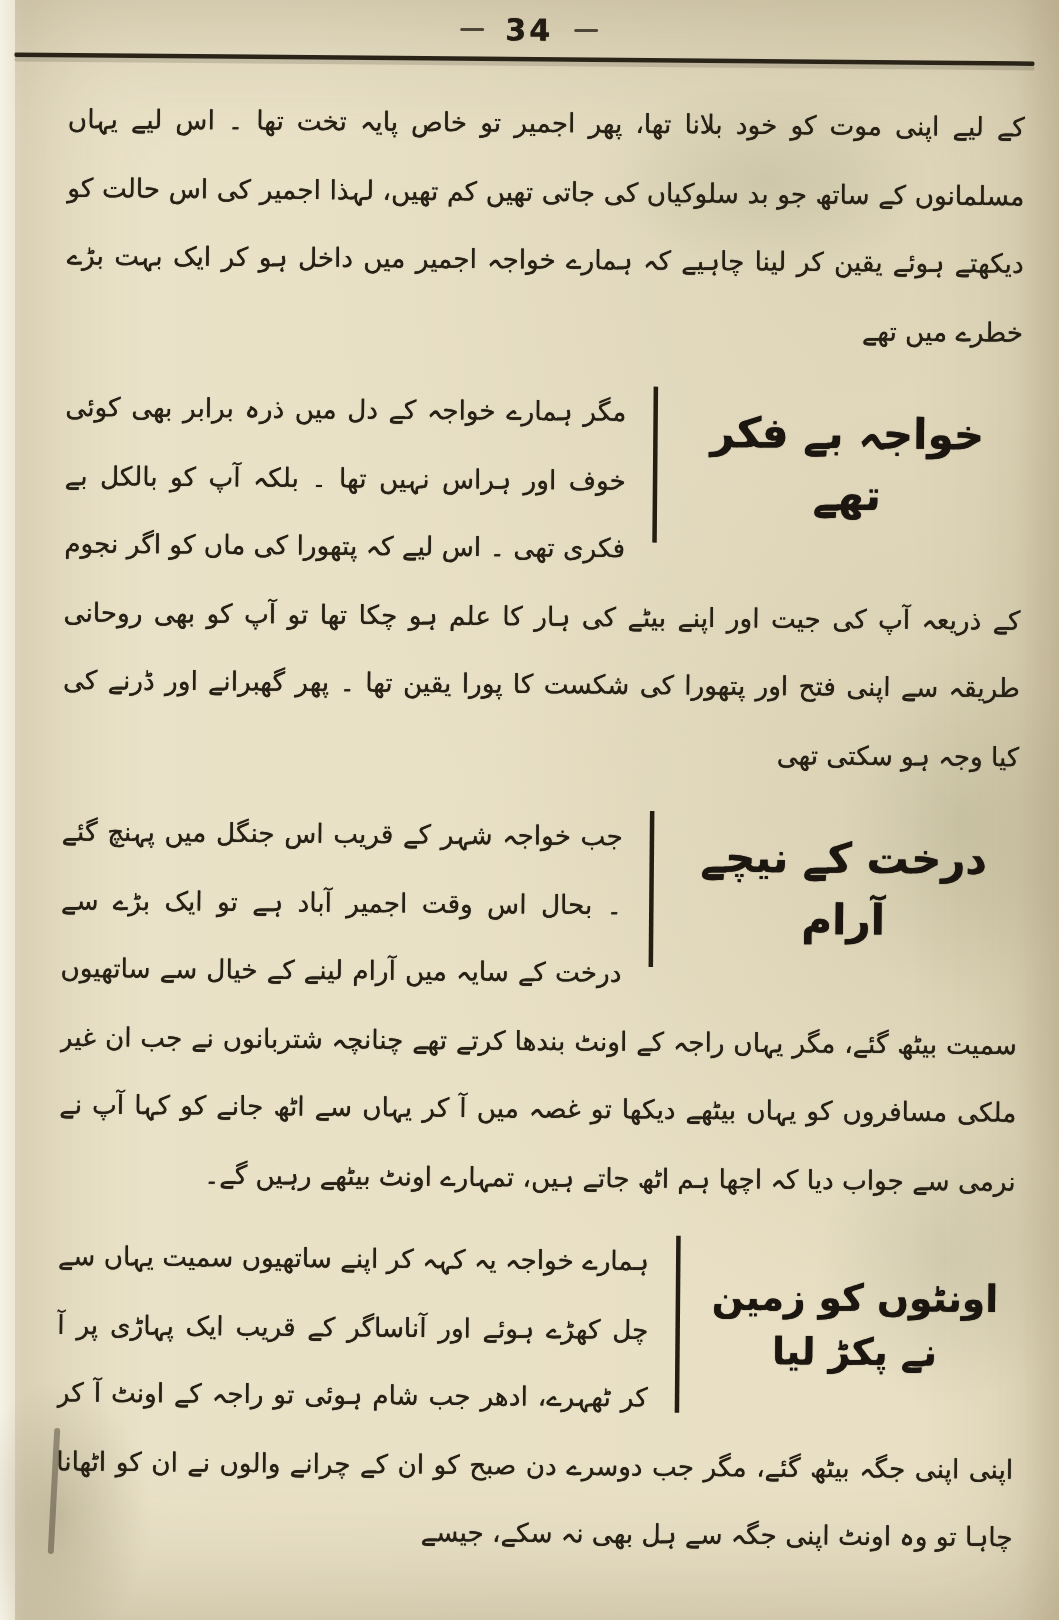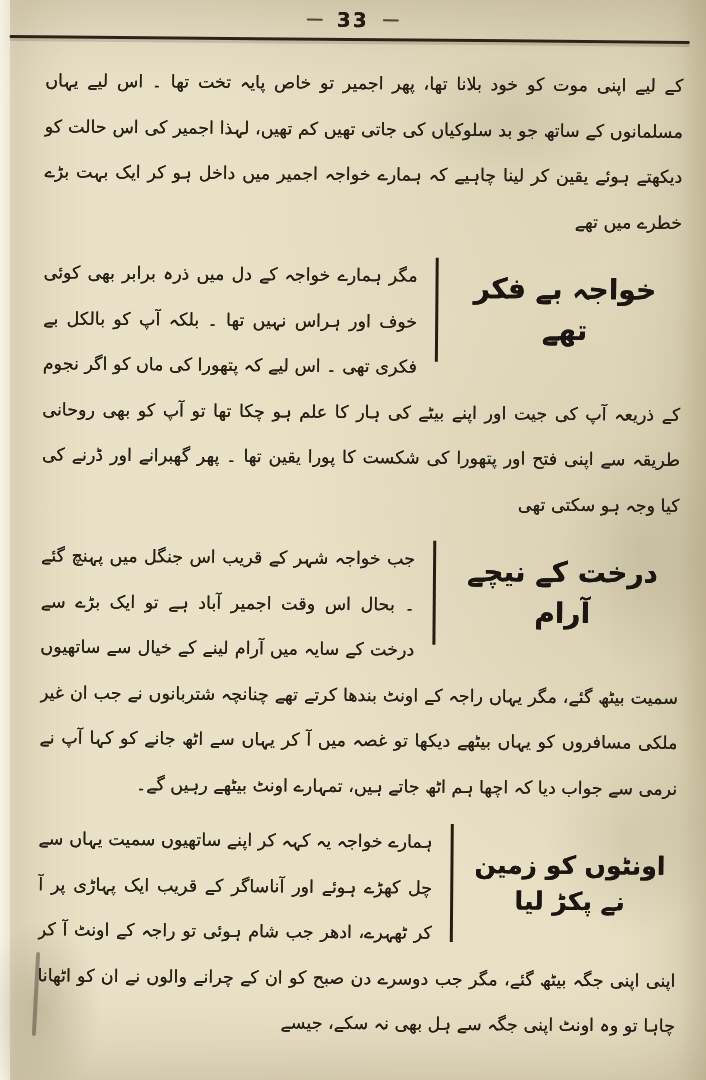--- a/index.html
+++ b/index.html
@@ -57,21 +57,21 @@
   <div class="smudge s2"></div>
   <div class="smudge s3"></div>
   <div class="smudge s4"></div>
   <div class="scratch"></div>
 
   <div class="tilt">
 
     <header class="page-header">
       <div class="page-number-row">
         <span class="orn-dash"></span>
-        <span class="page-number">33</span>
+        <span class="page-number">34</span>
         <span class="orn-dash"></span>
       </div>
       <div class="header-rule"></div>
     </header>
 
     <main class="page-body">
 
       <p class="para">کے لیے اپنی موت کو خود بلانا تھا، پھر اجمیر تو خاص پایہ تخت تھا ۔ اس لیے یہاں مسلمانوں کے ساتھ جو بد سلوکیاں کی جاتی تھیں کم تھیں، لہذا اجمیر کی اس حالت کو دیکھتے ہوئے یقین کر لینا چاہیے کہ ہمارے خواجہ اجمیر میں داخل ہو کر ایک بہت بڑے خطرے میں تھے</p>
 
       <section class="block">

